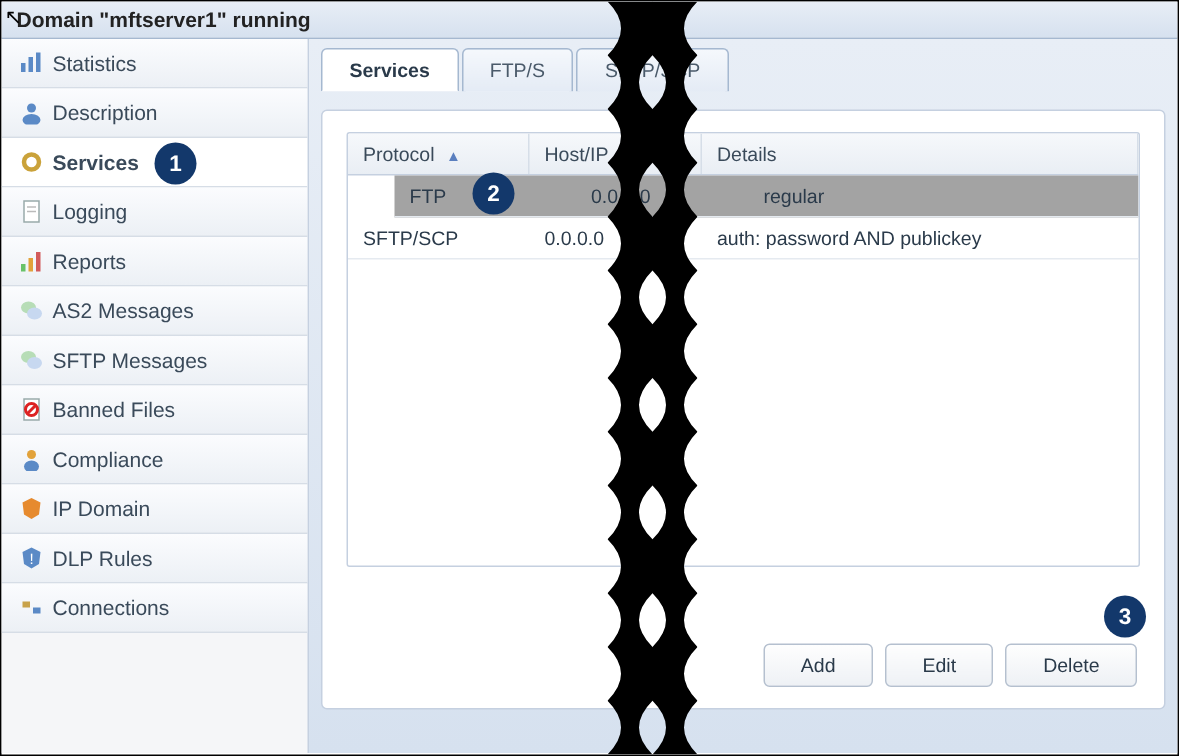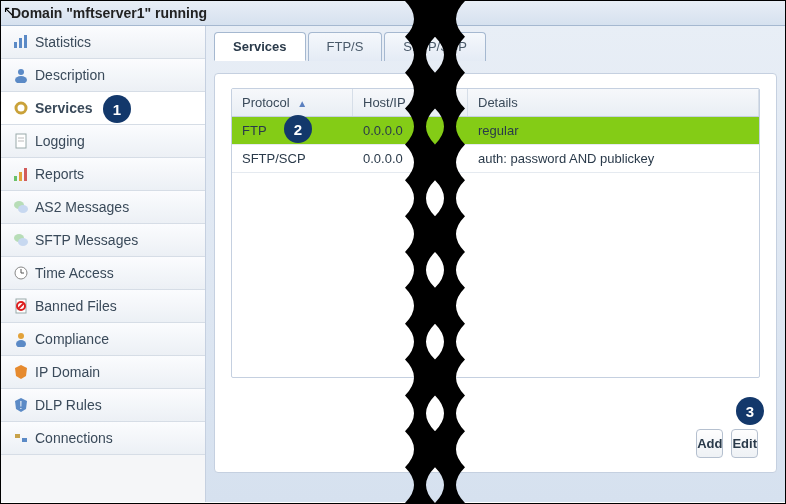--- a/index.html
+++ b/index.html
@@ -113,41 +113,41 @@
     font-size: 10px; color: #5a7fbf; margin-left: 4px;
   }
   .grid-row {
     display: flex;
     border-bottom: 1px solid #e5eaf0;
     font-size: 13px;
     color: #2a3a4a;
     position: relative;
   }
   .grid-row.selected {
-    background: #84cc16;
+    background: #a3a3a3;
+    margin-left: 31px;
   }
   .grid-row .gc {
     padding: 6px 10px;
   }
   .btnbar {
     position: absolute;
     right: 18px;
     bottom: 14px;
     display: flex;
     gap: 8px;
   }
   .btn {
     border: 1px solid #b5c0cf;
     border-radius: 4px;
     background: linear-gradient(#fefefe, #eef1f5);
-    padding: 6px 0;
+    padding: 6px 24px;
     font-size: 13px;
     color: #2a3a4a;
     cursor: pointer;
-    font-weight: bold;
   }
   .callout {
     position: absolute;
     width: 28px; height: 28px;
     background: #13386b;
     color: #fff;
     border-radius: 50%;
     display: flex; align-items: center; justify-content: center;
     font-weight: bold;
     font-size: 15px;
@@ -240,30 +240,20 @@
       <span>AS2 Messages</span>
     </div>
     <div class="sidebar-item">
       <span class="side-icon">
         <svg width="16" height="16">
             <ellipse cx="6" cy="6" rx="5" ry="4" fill="#b7ddb7"></ellipse>
             <ellipse cx="10" cy="10" rx="5" ry="4" fill="#c7d8f0"></ellipse>
           </svg>
       </span>
       <span>SFTP Messages</span>
-    </div>
-    <div class="sidebar-item">
-      <span class="side-icon">
-        <svg width="16" height="16">
-            <circle cx="8" cy="8" r="6" fill="#fff" stroke="#888"></circle>
-            <line x1="8" y1="8" x2="8" y2="4" stroke="#555"></line>
-            <line x1="8" y1="8" x2="11" y2="8" stroke="#555"></line>
-          </svg>
-      </span>
-      <span>Time Access</span>
     </div>
     <div class="sidebar-item">
       <span class="side-icon">
         <svg width="16" height="16">
             <rect x="3" y="1" width="10" height="14" fill="#fff" stroke="#9aa"></rect>
             <circle cx="8" cy="8" r="4" fill="none" stroke="#d22" stroke-width="2"></circle>
             <line x1="5" y1="11" x2="11" y2="5" stroke="#d22" stroke-width="2"></line>
           </svg>
       </span>
       <span>Banned Files</span>
@@ -336,20 +326,21 @@
         <div class="grid-row">
           <div class="gc col-proto">SFTP/SCP</div>
           <div class="gc col-host">0.0.0.0</div>
           <div class="gc col-det">auth: password AND publickey</div>
         </div>
       </div>
 
       <div class="btnbar">
         <button class="btn">Add</button>
         <button class="btn">Edit</button>
+        <button class="btn">Delete</button>
         <span class="callout" style="right:-6px;top:-32px">3</span>
       </div>
     </div>
 
   </div>
 </div>
 
 <svg class="tear" viewBox="0 0 60 504" preserveAspectRatio="none">
   <path d="M30 0 Q12 18 30 36 Q48 54 30 72 Q12 90 30 108 Q48 126 30 144 Q12 162 30 180 Q48 198 30 216 Q12 234 30 252 Q48 270 30 288 Q12 306 30 324 Q48 342 30 360 Q12 378 30 396 Q48 414 30 432 Q12 450 30 468 Q48 486 30 504 L60 504 Q42 486 60 468 Q42 450 60 432 Q42 414 60 396 Q42 378 60 360 Q42 342 60 324 Q42 306 60 288 Q42 270 60 252 Q42 234 60 216 Q42 198 60 180 Q42 162 60 144 Q42 126 60 108 Q42 90 60 72 Q42 54 60 36 Q42 18 60 0 Z" fill="#000"></path>
   <path d="M0 0 Q18 18 0 36 Q18 54 0 72 Q18 90 0 108 Q18 126 0 144 Q18 162 0 180 Q18 198 0 216 Q18 234 0 252 Q18 270 0 288 Q18 306 0 324 Q18 342 0 360 Q18 378 0 396 Q18 414 0 432 Q18 450 0 468 Q18 486 0 504 L30 504 Q12 486 30 468 Q48 450 30 432 Q12 414 30 396 Q48 378 30 360 Q12 342 30 324 Q48 306 30 288 Q12 270 30 252 Q48 234 30 216 Q12 198 30 180 Q48 162 30 144 Q12 126 30 108 Q48 90 30 72 Q12 54 30 36 Q48 18 30 0 Z" fill="#000"></path>

